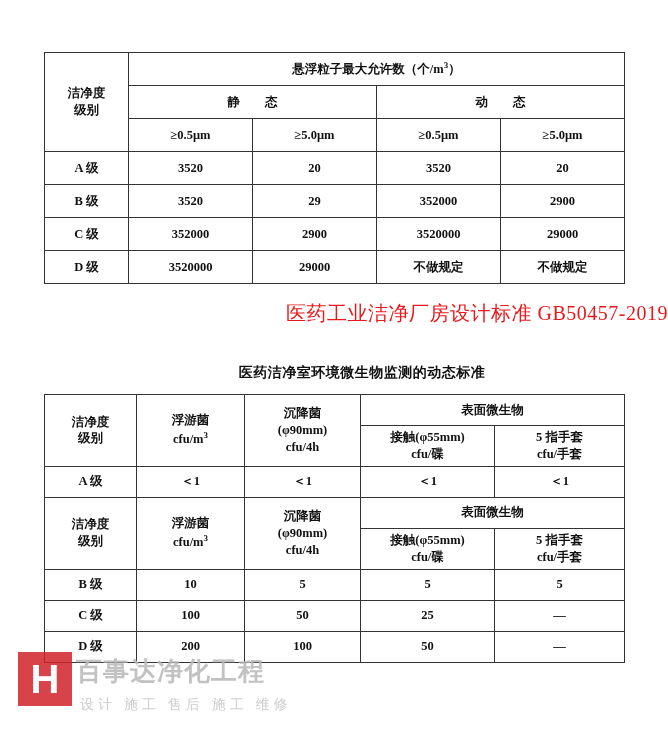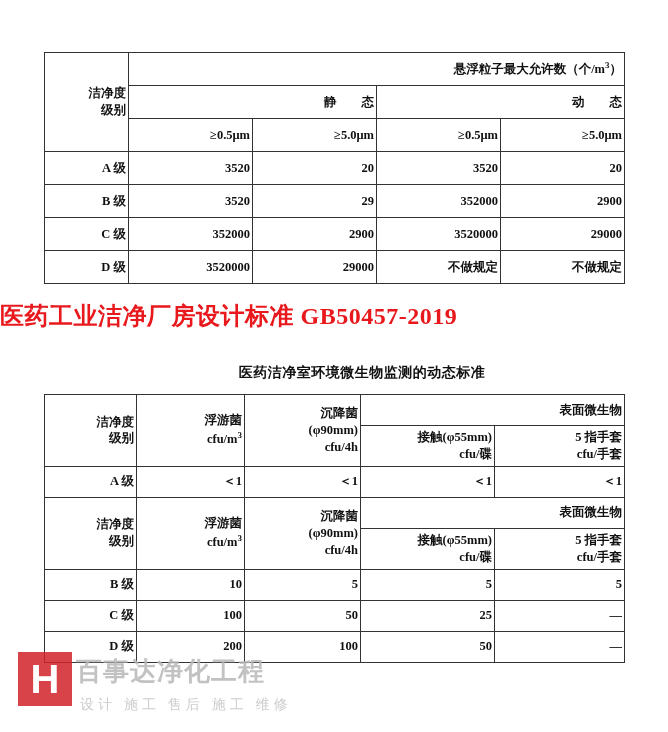--- a/index.html
+++ b/index.html
@@ -28,23 +28,23 @@
     text-align: center;
     font-size: 14px;
     font-weight: bold;
     letter-spacing: 0.5px;
   }
   .title-red {
     position: absolute;
     top: 300px;
     left: 0;
     width: 668px;
-    text-align: left;
-    font-size: 24px;
-    font-weight: bold;
+    text-align: right;
+    font-size: 20px;
+    font-weight: normal;
     color: #e8181c;
     letter-spacing: 0.5px;
   }
   .title2 {
     position: absolute;
     top: 364px;
     left: 0;
     width: 668px;
     text-align: center;
     font-size: 14px;
@@ -53,21 +53,21 @@
     margin-left: 28px;
   }
 
   table.grid {
     border-collapse: collapse;
     table-layout: fixed;
     background: #ffffff;
   }
   table.grid td {
     border: 1px solid #333333;
-    text-align: right;
+    text-align: center;
     vertical-align: middle;
     font-size: 12.5px;
     font-weight: bold;
     padding: 3px 2px;
     line-height: 1.35;
   }
   .t1 {
     position: absolute;
     top: 52px;
     left: 44px;

